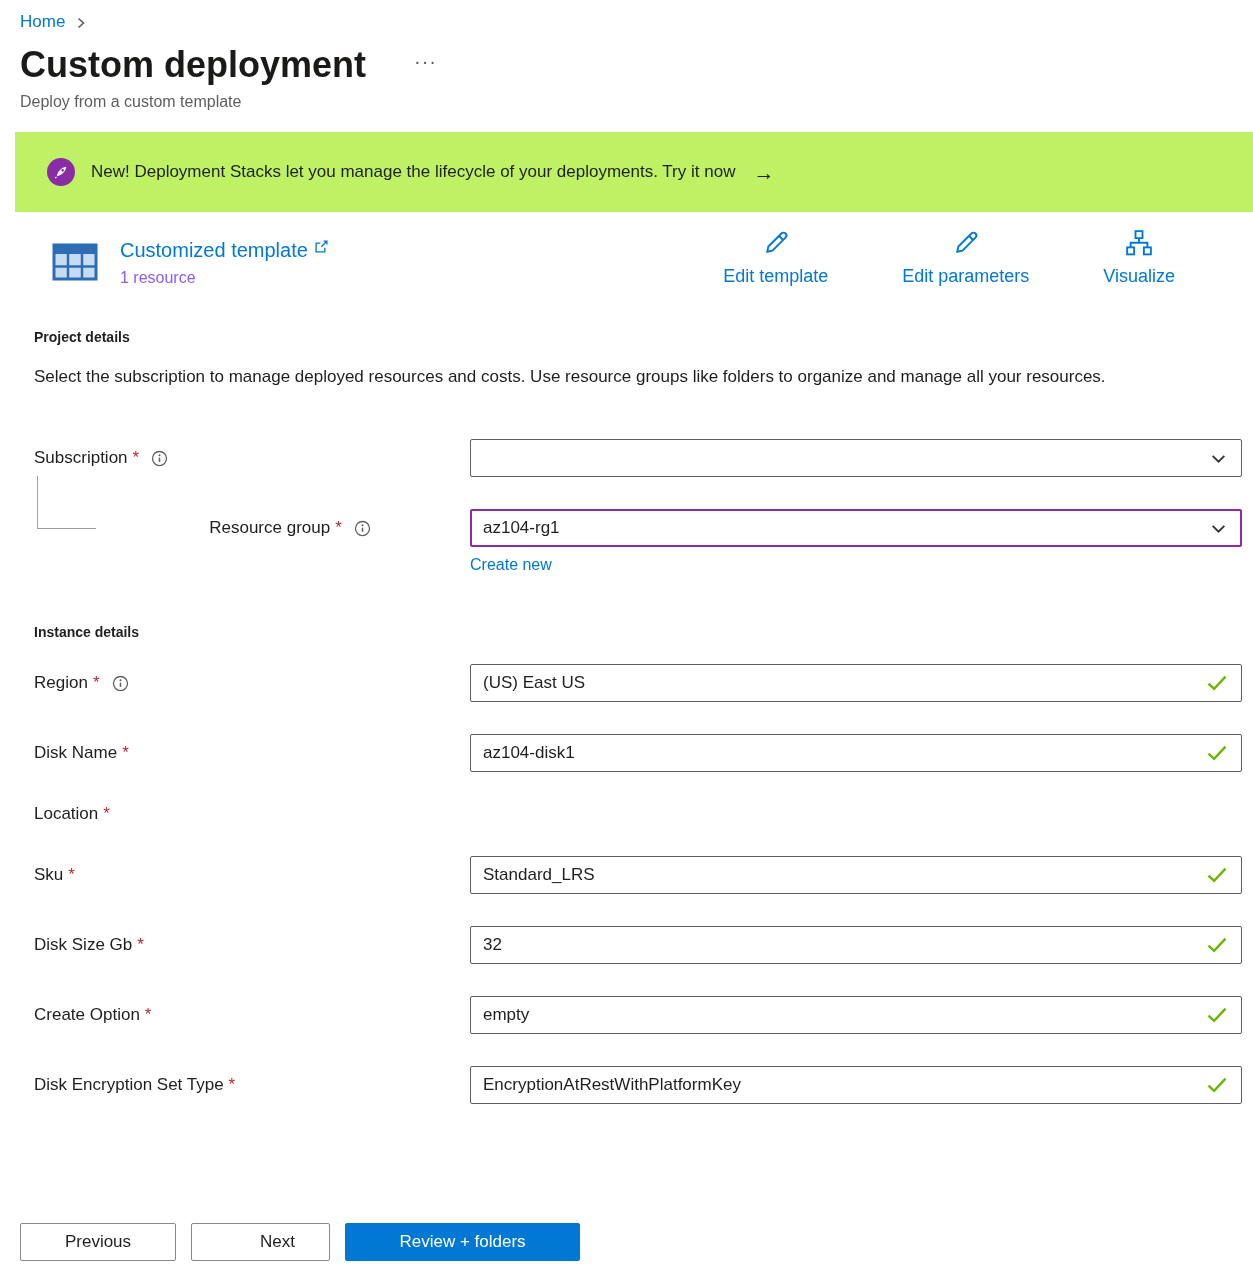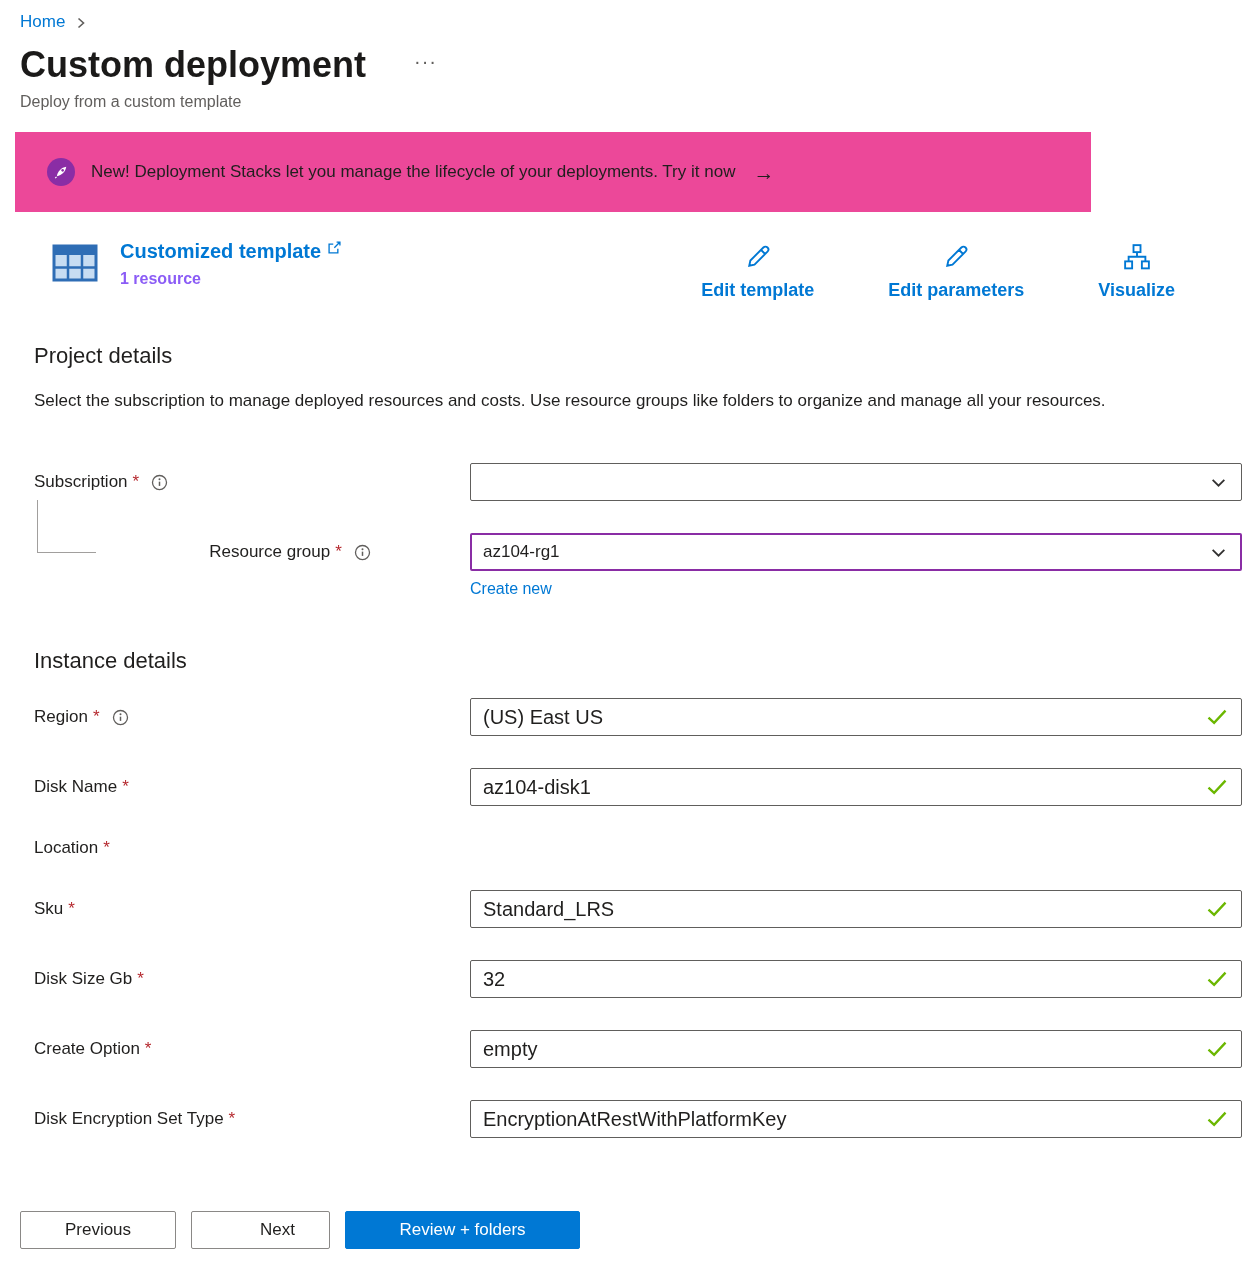--- a/index.html
+++ b/index.html
@@ -20,42 +20,42 @@
   .crumb-chevron { display: inline-flex; margin-top: 2px; }
 
   
   .title-row { display: flex; align-items: flex-start; padding-left: 20px; margin-top: 12px; }
   .page-title { font-size: 36px; font-weight: 700; margin: 0; line-height: 1.15; color: #1b1a19; }
   .more-btn { margin-left: 48px; margin-top: 6px; color: #605e5c; font-size: 20px; letter-spacing: 1px; cursor: pointer; }
   .subtitle { padding-left: 20px; color: #605e5c; font-size: 16px; margin-top: 8px; }
 
   
   .banner {
-    margin: 21px 0 0 15px; width: 1076px; height: 80px;
-    background: #ec4899; display: flex; align-items: center; padding-left: 32px;
+    margin: 21px 0 0 15px; width: 1238px; height: 80px;
+    background: #bef264; display: flex; align-items: center; padding-left: 32px;
   }
   .rocket-badge {
     width: 28px; height: 28px; border-radius: 50%; background: #8a2da5;
     display: flex; align-items: center; justify-content: center; margin-right: 16px; flex: 0 0 auto;
   }
   .banner-text { font-size: 17px; color: #201f1e; }
   .banner-arrow { margin-left: 18px; font-size: 21px; color: #201f1e; cursor: pointer; line-height: 1; }
 
   
-  .template-row { display: flex; align-items: flex-start; margin: 28px 0 0 52px; font-weight: bold; }
+  .template-row { display: flex; align-items: flex-end; margin: 14px 0 0 52px; }
   .template-icon { flex: 0 0 auto; margin-top: 2px; }
   .template-info { margin-left: 22px; }
   .template-name { color: #0078d4; font-size: 20px; display: inline-flex; align-items: flex-start; gap: 6px; cursor: pointer; }
   .template-count { font-size: 16px; color: #8b5cf6; margin-top: 7px; }
   .template-actions { margin-left: auto; display: flex; gap: 74px; margin-right: 78px; margin-top: 2px; }
   .tpl-action { display: flex; flex-direction: column; align-items: center; gap: 8px; color: #0078d4; cursor: pointer; }
   .tpl-action-label { font-size: 18px; }
 
   
-  .section-heading { font-size: 22px; font-weight: 400; color: #201f1e; margin: 42px 0 0 34px; }
+  .section-heading { font-size: 14px; font-weight: 700; color: #201f1e; margin: 42px 0 0 34px; }
   .description { margin: 18px 34px 0 34px; font-size: 17px; line-height: 1.65; max-width: 1160px; color: #201f1e; }
 
   
   .form { margin: 0 11px 0 34px; }
   .form-row { display: flex; align-items: center; margin-top: 32px; }
   .form-row.first-after-heading { margin-top: 24px; }
   .form-row.subscription-row { margin-top: 48px; }
   .form-label { width: 436px; flex: 0 0 436px; font-size: 17px; display: flex; align-items: center; }
   .required { color: #b5282e; margin-left: 5px; font-size: 17px; }
   .info-wrap { margin-left: 12px; display: inline-flex; cursor: pointer; }
@@ -63,37 +63,37 @@
 
   .select-box {
     height: 38px; border: 1px solid #605e5c; border-radius: 2px; background: #fff;
     display: flex; align-items: center; justify-content: space-between;
     padding: 0 14px 0 12px; font-size: 17px; cursor: pointer;
   }
   .select-box.focused-purple { border: 2px solid #8a2da5; padding: 0 13px 0 11px; }
 
   .text-box {
     height: 38px; border: 1px solid #605e5c; border-radius: 2px; background: #fff;
-    display: flex; align-items: center; padding: 0 44px 0 12px; font-size: 20px; position: relative;
+    display: flex; align-items: center; padding: 0 44px 0 12px; font-size: 17px; position: relative;
   }
   .check-wrap { position: absolute; right: 13px; top: 50%; transform: translateY(-50%); display: inline-flex; }
 
   .create-new-row { margin-top: 9px; }
   .create-new-link { color: #0078d4; font-size: 16px; cursor: pointer; }
 
   
   .rg-label { padding-left: 76px; position: relative; justify-content: center; }
   .rg-label::before {
     content: ""; position: absolute; left: 3px; top: -42px; width: 58px; height: 52px;
     border-left: 1px solid #a19f9d; border-bottom: 1px solid #a19f9d;
   }
 
   
   .footer {
-    position: absolute; left: 0; bottom: 16px; width: 100%; height: 68px; background: #ffffff;
+    position: absolute; left: 0; bottom: 4px; width: 100%; height: 68px; background: #ffffff;
     display: flex; align-items: center; gap: 15px; padding-left: 20px; z-index: 5;
   }
   .btn {
     height: 38px; font-size: 17px; border-radius: 2px; display: inline-flex;
     align-items: center; justify-content: center; cursor: pointer; font-family: inherit;
   }
   .btn-secondary { background: #fff; border: 1px solid #8a8886; color: #201f1e; }
   .btn-primary { background: #0078d4; border: 1px solid #0078d4; color: #fff; }
   .btn-previous { min-width: 156px; }
   .btn-next { min-width: 139px; padding-left: 40px; }

